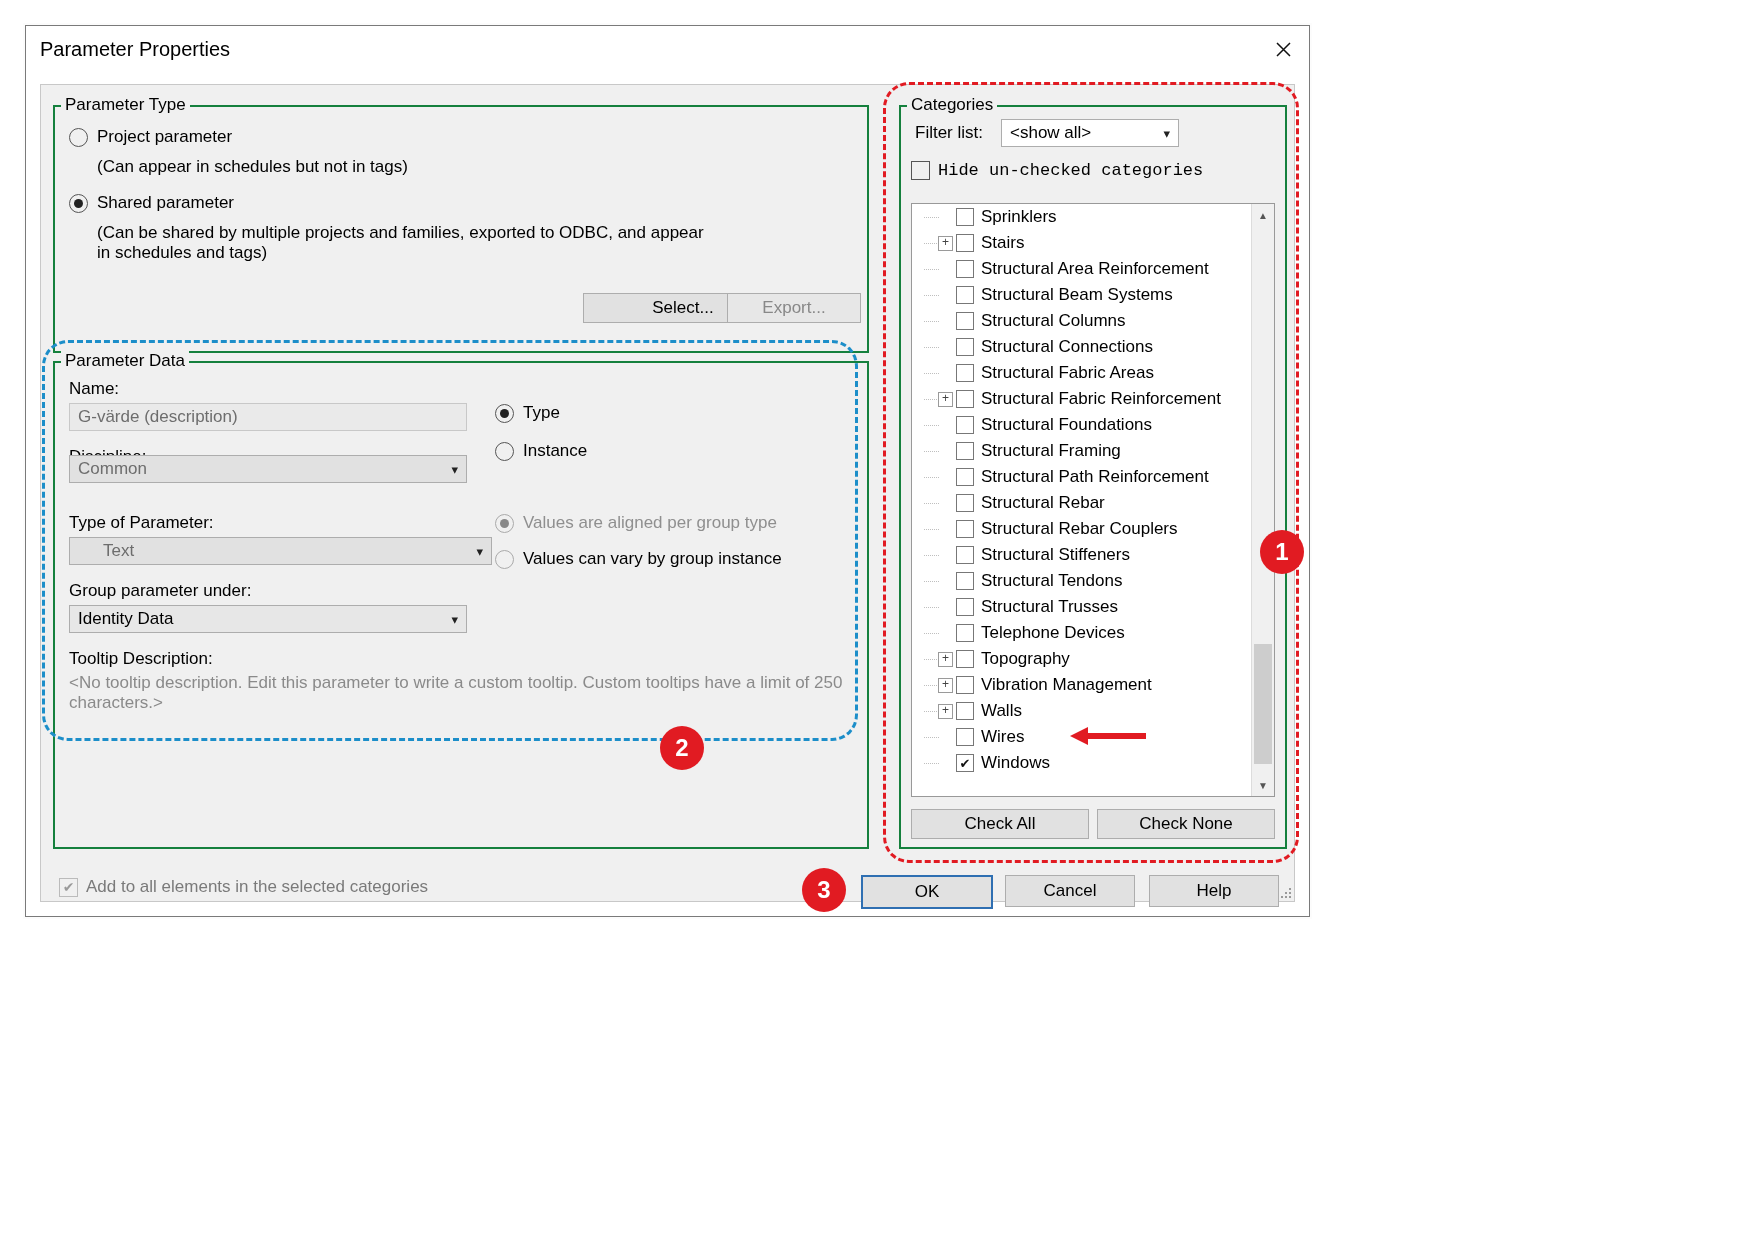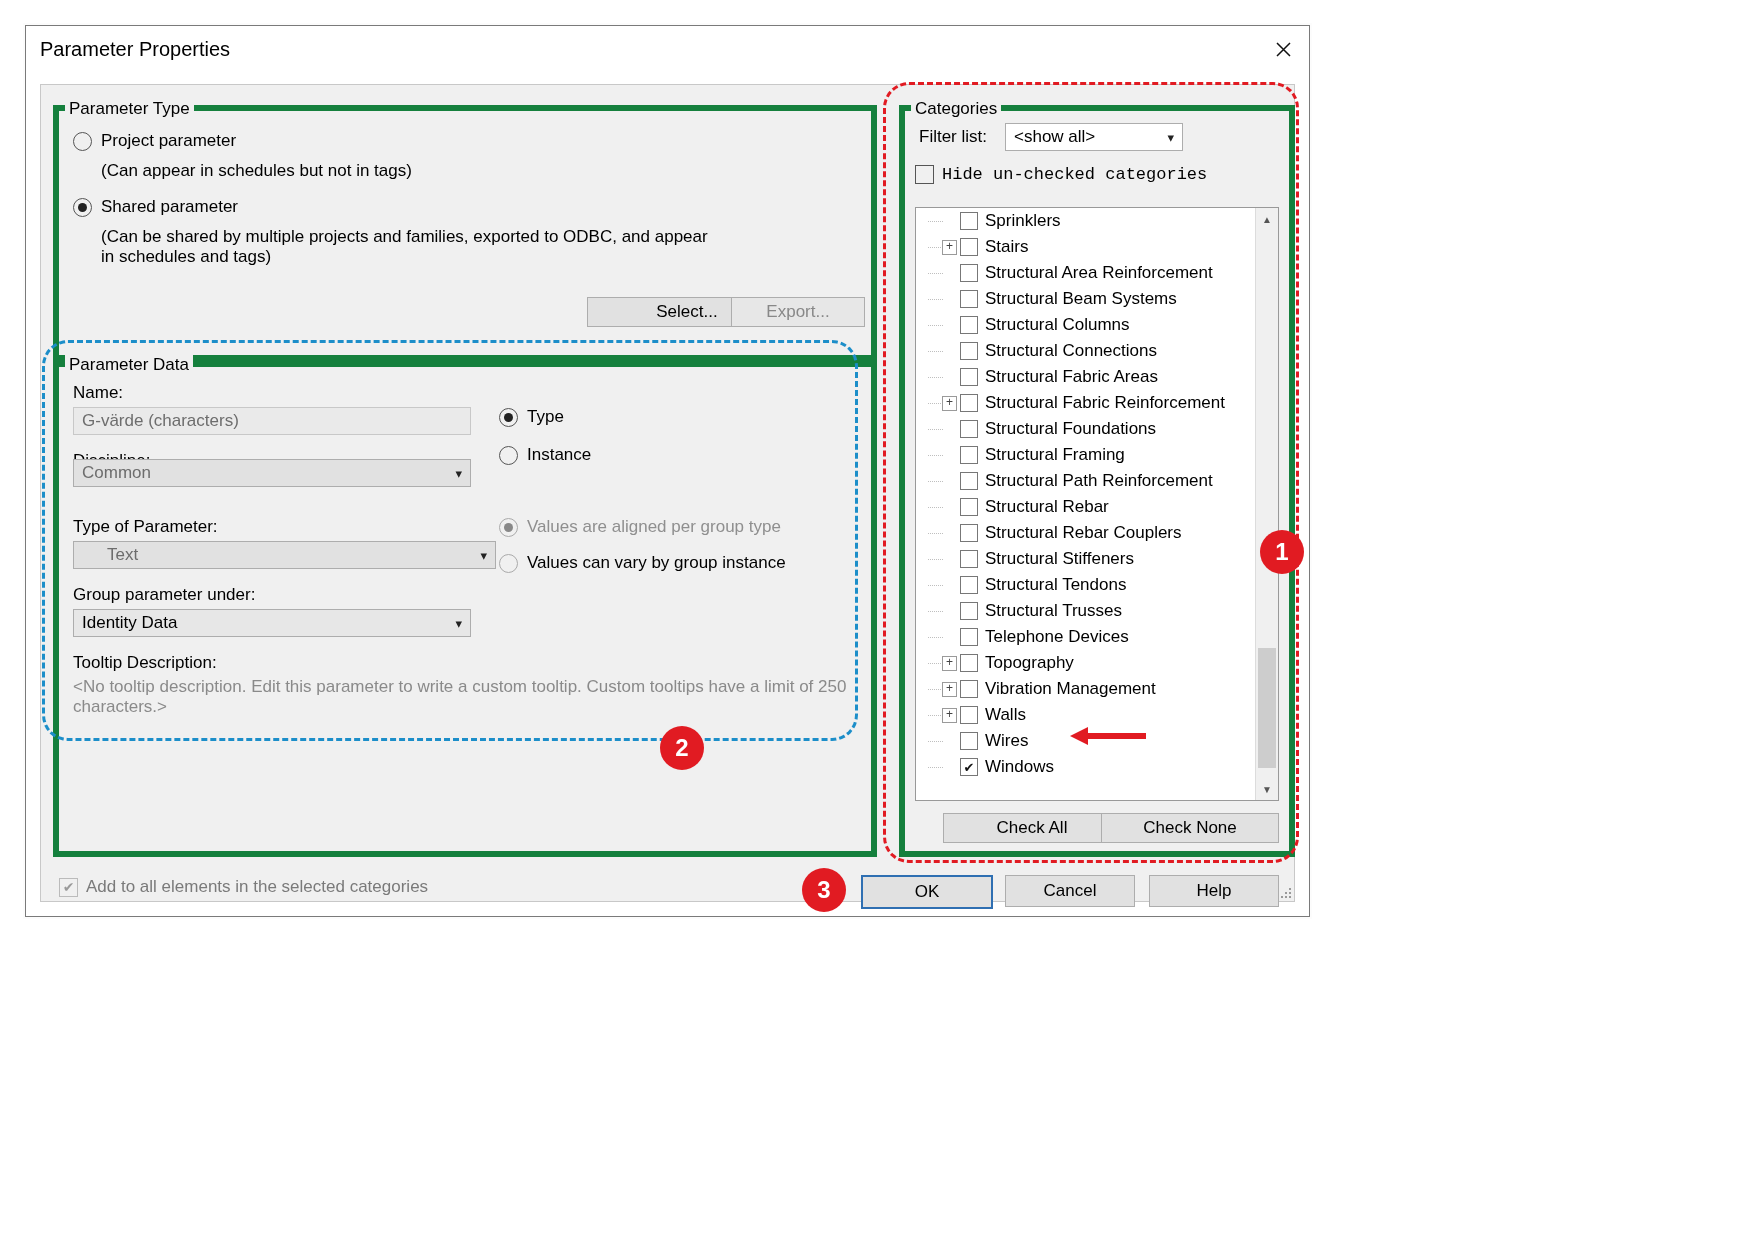--- a/index.html
+++ b/index.html
@@ -2,21 +2,21 @@
 <html><head>
 <meta charset="utf-8">
 <style>
   html,body{margin:0;padding:0;background:#fff;font-family:"Segoe UI",Tahoma,Arial,sans-serif;font-size:17px;color:#000;}
   .canvas{position:relative;width:1297px;height:904px;margin:20px;}
   .window{position:absolute;left:5px;top:5px;width:1283px;height:890px;border:1px solid #7a7a7a;background:#fff;box-shadow:0 0 0 2px rgba(0,0,0,0.01);}
   .titlebar{position:absolute;left:0;top:0;right:0;height:46px;display:flex;align-items:center;padding:0 8px 0 14px;}
   .titlebar .title{font-size:20px;font-weight:400;}
   .close-btn{margin-left:auto;width:36px;height:36px;display:flex;align-items:center;justify-content:center;font-size:22px;color:#111;cursor:pointer;}
   .body{position:absolute;left:14px;right:14px;top:58px;bottom:14px;background:#f0f0f0;border:1px solid #c8c8c8;}
-  .gb{position:absolute;border:6px solid #15803d;}
+  .gb{position:absolute;border:2px solid #15803d;}
   .gb .legend{position:absolute;left:6px;top:-12px;background:#f0f0f0;padding:0 4px;}
   
   #gb-ptype{left:12px;top:20px;width:812px;height:244px;}
   .radio-row{position:absolute;display:flex;align-items:center;gap:9px;}
   .radio{width:17px;height:17px;border:1.5px solid #555;border-radius:50%;display:inline-flex;align-items:center;justify-content:center;}
   .radio.checked::after{content:"";width:9px;height:9px;border-radius:50%;background:#222;}
   .radio.disabled{border-color:#aaa;}
   .radio.disabled.checked::after{background:#888;}
   .sub{position:absolute;font-size:17px;}
   .btn{position:absolute;height:28px;border:1px solid #adadad;background:#e1e1e1;display:flex;align-items:center;justify-content:center;font-size:17px;cursor:pointer;}
@@ -99,21 +99,21 @@
         <div class="btn disabled" style="left:672px;top:186px;width:132px;">
             <span>Export...</span>
           </div>
       </div>
 
       <div id="gb-pdata" class="gb">
         <div class="legend">Parameter Data</div>
 
         <div class="label" style="left:14px;top:16px;">Name:</div>
         <div class="textbox disabled" style="left:14px;top:40px;width:380px;">
-            <span>G-värde (characters)</span>
+            <span>G-värde (description)</span>
           </div>
 
         <div class="label" style="left:14px;top:84px;">Discipline:</div>
         <div class="combo disabled" style="left:14px;top:92px;width:380px;">
           <span>Common</span>
             <span class="chev">▾</span>
         </div>
 
         <div class="label" style="left:14px;top:150px;">Type of Parameter:</div>
         <div class="combo disabled" style="left:14px;top:174px;width:380px;padding-left:33px;">
@@ -301,21 +301,21 @@
                 <div>Windows</div>
               </div>
             </div>
           <div class="scrollbar">
             <div class="arrow" style="top:0;">▲</div>
             <div class="thumb" style="top:440px;height:120px;"></div>
             <div class="arrow" style="bottom:0;">▼</div>
           </div>
         </div>
 
-        <div class="btn" style="left:10px;bottom:8px;width:176px;margin-left:28px;">
+        <div class="btn" style="left:10px;bottom:8px;width:176px;">
             <span>Check All</span>
           </div>
         <div class="btn" style="right:10px;bottom:8px;width:176px;">
             <span>Check None</span>
           </div>
       </div>
 
       <div class="bottom-btn primary" style="left:820px;top:790px;">
           <span>OK</span>
         </div>

